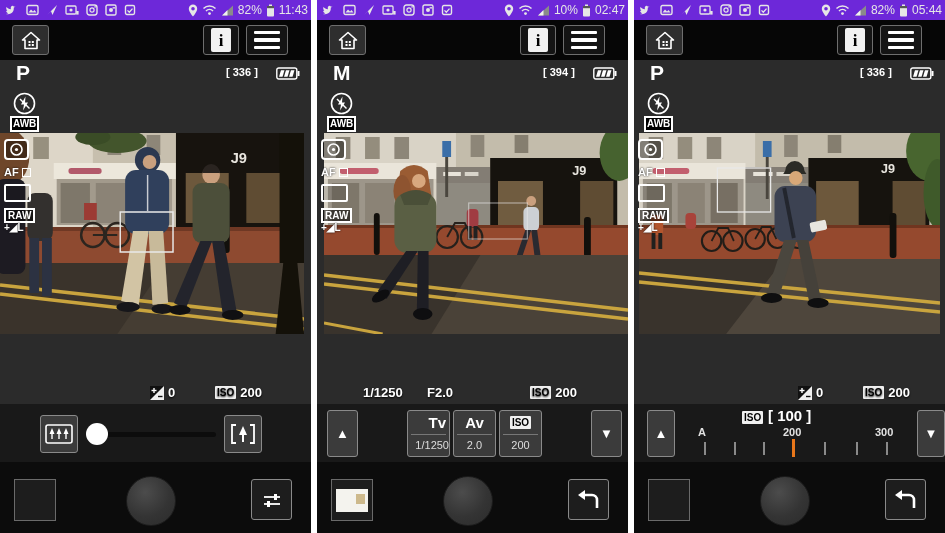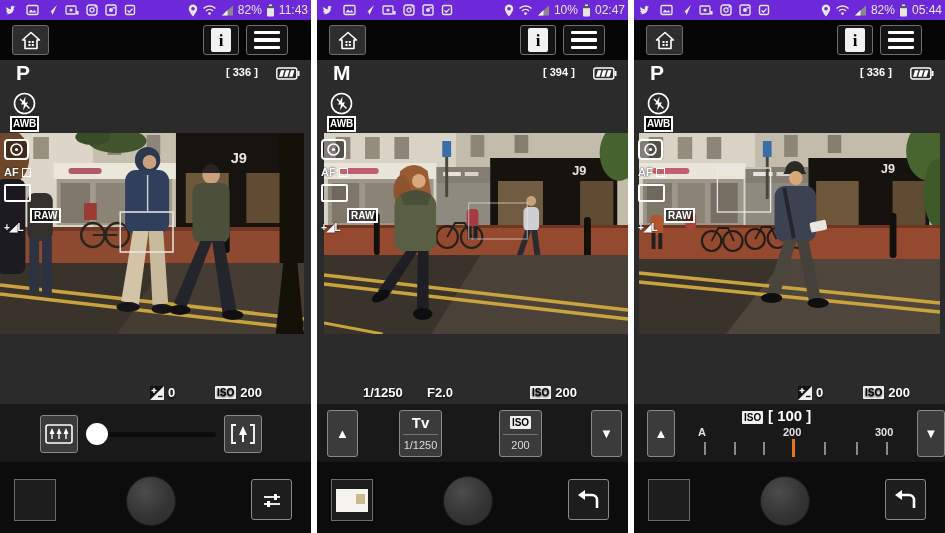--- a/index.html
+++ b/index.html
@@ -37,41 +37,41 @@
   .p1 .photo{left:7px;width:304px;}
   .p2 .photo{left:5px;width:301px;}
   .photo svg{display:block;width:100%;height:100%;}
 
   
   .ov{position:absolute;left:4px;color:#fff;}
   .ov-meter{top:139px;}
   .ov-af{top:166px;font-size:11px;font-weight:bold;text-shadow:0 0 2px #000;display:flex;align-items:center;gap:3px;}
   .ov-af .sq{display:inline-block;width:7px;height:7px;border:1.5px solid #fff;}
   .ov-drive{top:184px;width:23px;height:14px;border:2px solid #fff;border-radius:2px;background:rgba(20,20,20,.15);}
-  .ov-raw{top:208px;border:2px solid #fff;background:rgba(0,0,0,.55);color:#fff;font-size:10px;font-weight:bold;padding:0 2px;line-height:11px;margin-left:26px;}
+  .ov-raw{top:208px;border:2px solid #fff;background:rgba(0,0,0,.55);color:#fff;font-size:10px;font-weight:bold;padding:0 2px;line-height:11px;}
   .ov-rawq{top:222px;font-size:10px;font-weight:bold;text-shadow:0 0 2px #000;}
 
   
   .exp{position:absolute;top:385px;color:#fff;font-size:13px;font-weight:bold;text-shadow:0 1px 2px #000;display:flex;align-items:center;gap:4px;}
   .iso-badge{display:inline-block;background:#f0f0f0;color:#000;font-size:10px;font-weight:bold;line-height:13px;padding:0 2px;border-radius:1px;}
 
   
   .ctrl{position:absolute;top:404px;left:0;width:311px;height:58px;background:#191919;}
   .cbtn{position:absolute;background:#3b3b3b;border:1px solid #8a8a8a;border-radius:3px;box-sizing:border-box;display:flex;align-items:center;justify-content:center;color:#fff;}
   .zoom-wide{left:40px;top:11px;width:38px;height:38px;}
   .zoom-tele{left:224px;top:11px;width:38px;height:38px;}
   .slider-track{position:absolute;left:88px;top:432px;width:128px;height:5px;background:#0c0c0c;border-radius:3px;}
   .slider-knob{position:absolute;left:86px;top:423px;width:22px;height:22px;background:#fff;border-radius:50%;}
 
   .ud{width:31px;height:47px;top:6px;font-size:13px;}
   .p1 .ud-up{left:10px;} .p1 .ud-down{left:274px;}
   .p2 .ud-up{left:13px;width:28px;} .p2 .ud-down{left:283px;width:28px;}
 
   .mid-btn{position:absolute;top:6px;width:43px;height:47px;background:#3b3b3b;border:1px solid #8a8a8a;border-radius:3px;box-sizing:border-box;text-align:center;}
-  .mid-tv{left:82px;} .mid-av{left:136px;} .mid-iso{left:182px;}
+  .mid-tv{left:90px;text-align:right;} .mid-av{left:136px;} .mid-iso{left:182px;}
   .mid-btn .lbl{display:block;font-size:15px;font-weight:bold;color:#fff;line-height:23px;border-bottom:1px solid #777;margin:0 3px;}
   .mid-btn .lblb{display:flex;align-items:center;justify-content:center;height:23px;border-bottom:1px solid #777;margin:0 3px;}
   .mid-btn .val{display:block;font-size:11px;color:#ddd;line-height:20px;}
 
   
   .dial-badge{position:absolute;left:108px;top:7px;}
   .dial-value{position:absolute;left:134px;top:3px;color:#fff;font-size:15px;font-weight:bold;white-space:pre;}
   .dial-lab{position:absolute;top:22px;color:#e2e2e2;font-size:11px;font-weight:bold;}
   .dial-tick{position:absolute;top:38px;width:2px;height:13px;background:#8a8a8a;}
   .dial-tick.on{top:35px;width:3px;height:18px;background:#e8761a;}
@@ -488,20 +488,24 @@
       <span>200</span>
     </div>
 
     <div class="ctrl">
       <div class="cbtn ud ud-up">▲</div>
       <div class="mid-btn mid-tv">
         <span class="lbl">Tv</span>
         <span class="val">1/1250</span>
       </div>
 
+      <div class="mid-btn mid-av">
+        <span class="lbl">Av</span>
+        <span class="val">2.0</span>
+      </div>
       <div class="mid-btn mid-iso">
         <span class="lblb">
             <span class="iso-badge">ISO</span>
           </span>
         <span class="val">200</span>
       </div>
       <div class="cbtn ud ud-down">▼</div>
     </div>
 
     <div class="bottom">

